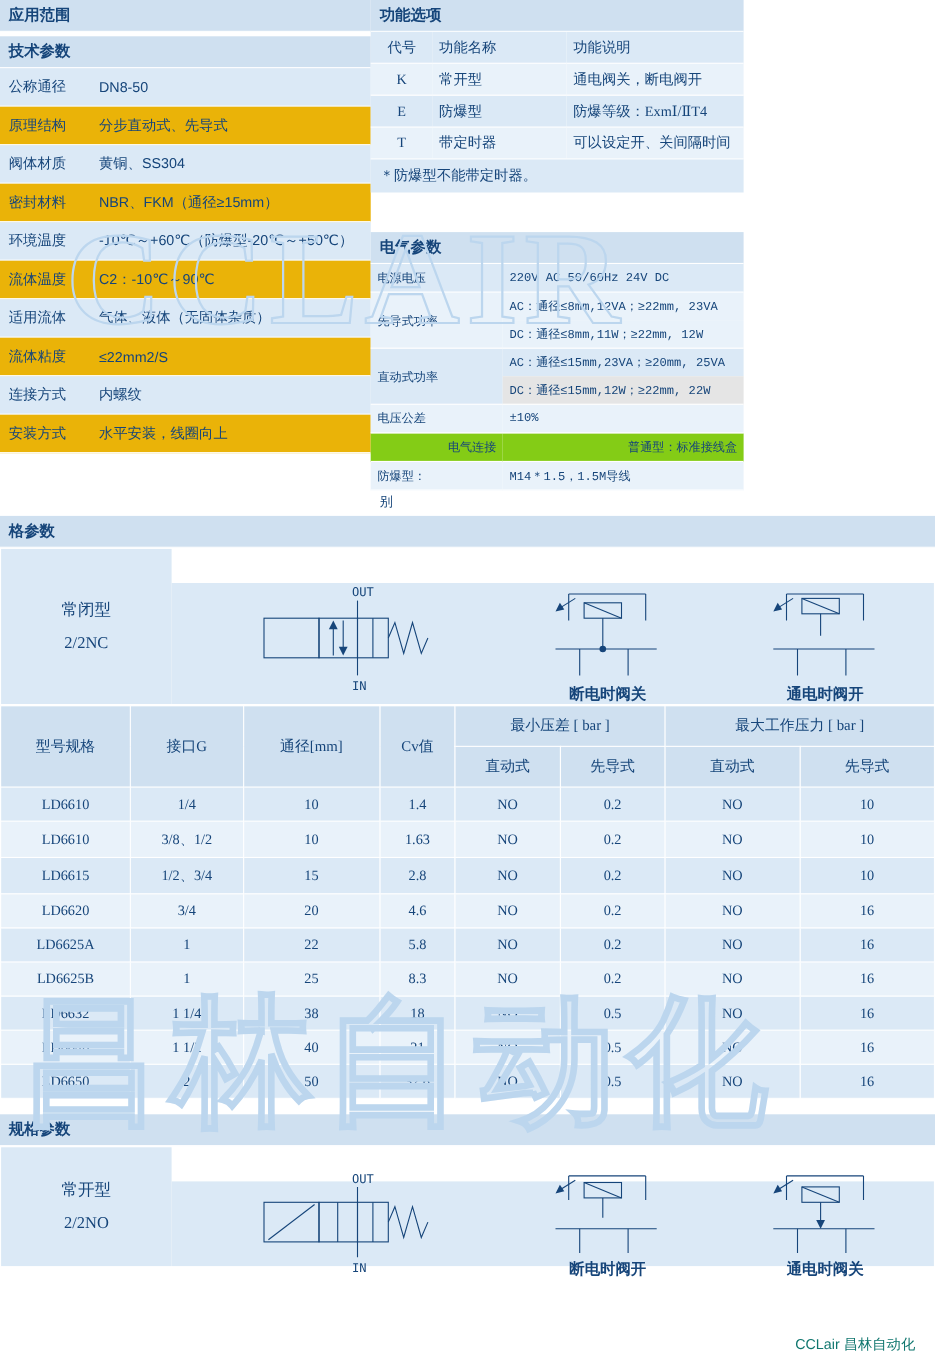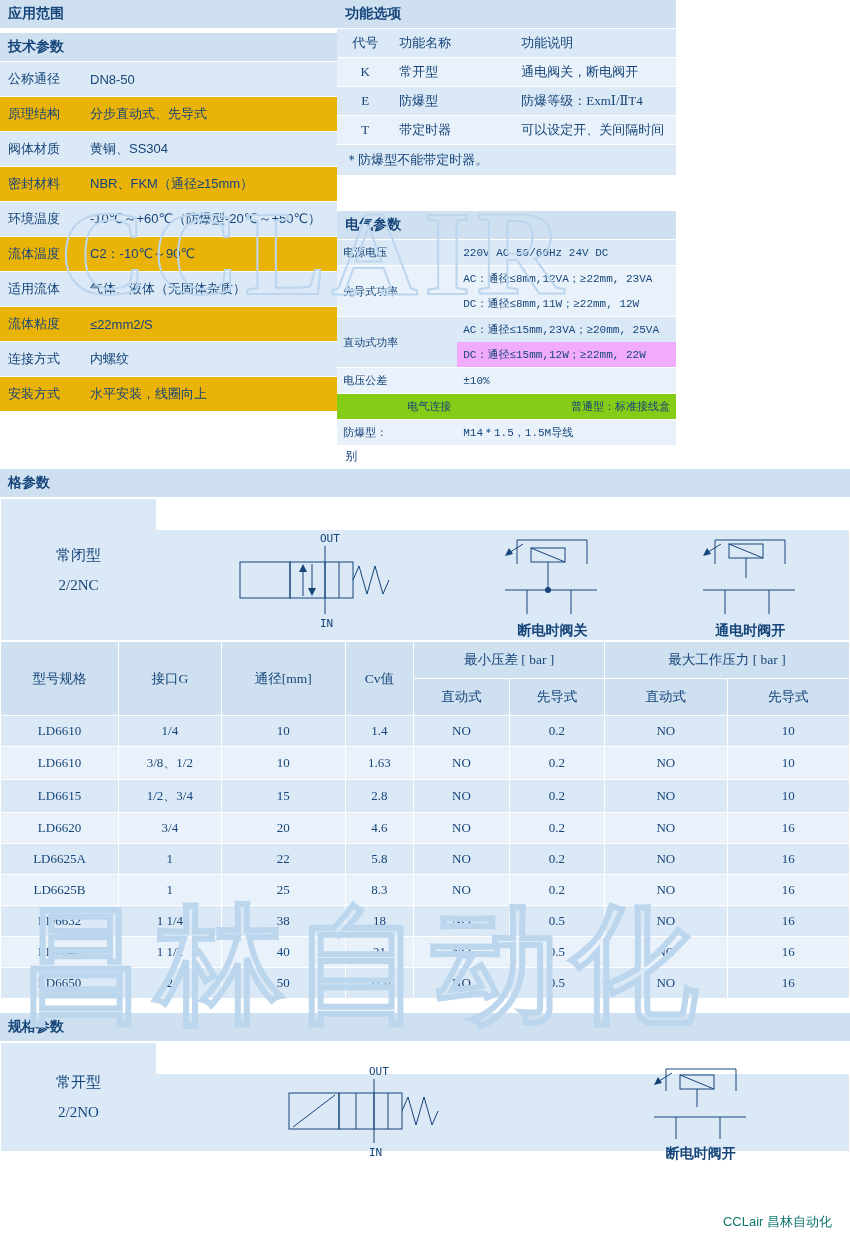--- a/index.html
+++ b/index.html
@@ -191,21 +191,21 @@
           <td class="lab" rowspan="2">先导式功率</td>
           <td class="noborder">AC：通径≤8mm,12VA；≥22mm, 23VA</td>
         </tr>
         <tr style="background:#e9f2fa;">
           <td>DC：通径≤8mm,11W；≥22mm, 12W</td>
         </tr>
         <tr style="background:#dbe9f6;">
           <td class="lab" rowspan="2">直动式功率</td>
           <td class="noborder">AC：通径≤15mm,23VA；≥20mm, 25VA</td>
         </tr>
-        <tr style="background:#f0abfc;">
+        <tr style="background:#e5e5e5;">
           <td>DC：通径≤15mm,12W；≥22mm, 22W</td>
         </tr>
         <tr style="background:#e9f2fa;">
           <td class="lab">电压公差</td>
           <td>±10%</td>
         </tr>
         <tr style="background:#84cc16;text-align:right;">
           <td class="lab">电气连接</td>
           <td>普通型：标准接线盒</td>
         </tr>
@@ -431,16 +431,33 @@
           <line x1="51" y1="26" x2="51" y2="44" stroke="#16457a"></line>
           <line x1="8" y1="54" x2="100" y2="54" stroke="#16457a"></line>
           <line x1="30" y1="54" x2="30" y2="76" stroke="#16457a"></line>
           <line x1="74" y1="54" x2="74" y2="76" stroke="#16457a"></line>
           <line x1="10" y1="20" x2="26" y2="10" stroke="#16457a"></line>
           <polygon points="8,22 16,20 12,14" fill="#16457a"></polygon>
         </svg>
         <div class="sym-cap">断电时阀开</div>
       </div>
 
+      <div class="sym-cell">
+        <svg width="110" height="80" viewBox="0 0 110 80">
+          <line x1="20" y1="6" x2="90" y2="6" stroke="#16457a"></line>
+          <line x1="20" y1="6" x2="20" y2="28" stroke="#16457a"></line>
+          <line x1="90" y1="6" x2="90" y2="28" stroke="#16457a"></line>
+          <rect x="34" y="16" width="34" height="14" fill="none" stroke="#16457a"></rect>
+          <line x1="34" y1="16" x2="68" y2="30" stroke="#16457a"></line>
+          <line x1="51" y1="30" x2="51" y2="52" stroke="#16457a"></line>
+          <polygon points="47,46 55,46 51,54" fill="#16457a"></polygon>
+          <line x1="8" y1="54" x2="100" y2="54" stroke="#16457a"></line>
+          <line x1="30" y1="54" x2="30" y2="76" stroke="#16457a"></line>
+          <line x1="74" y1="54" x2="74" y2="76" stroke="#16457a"></line>
+          <line x1="10" y1="20" x2="26" y2="10" stroke="#16457a"></line>
+          <polygon points="8,22 16,20 12,14" fill="#16457a"></polygon>
+        </svg>
+        <div class="sym-cap">通电时阀关</div>
+      </div>
     </div>
   </div>
 
 </div>
 
 </body></html>

